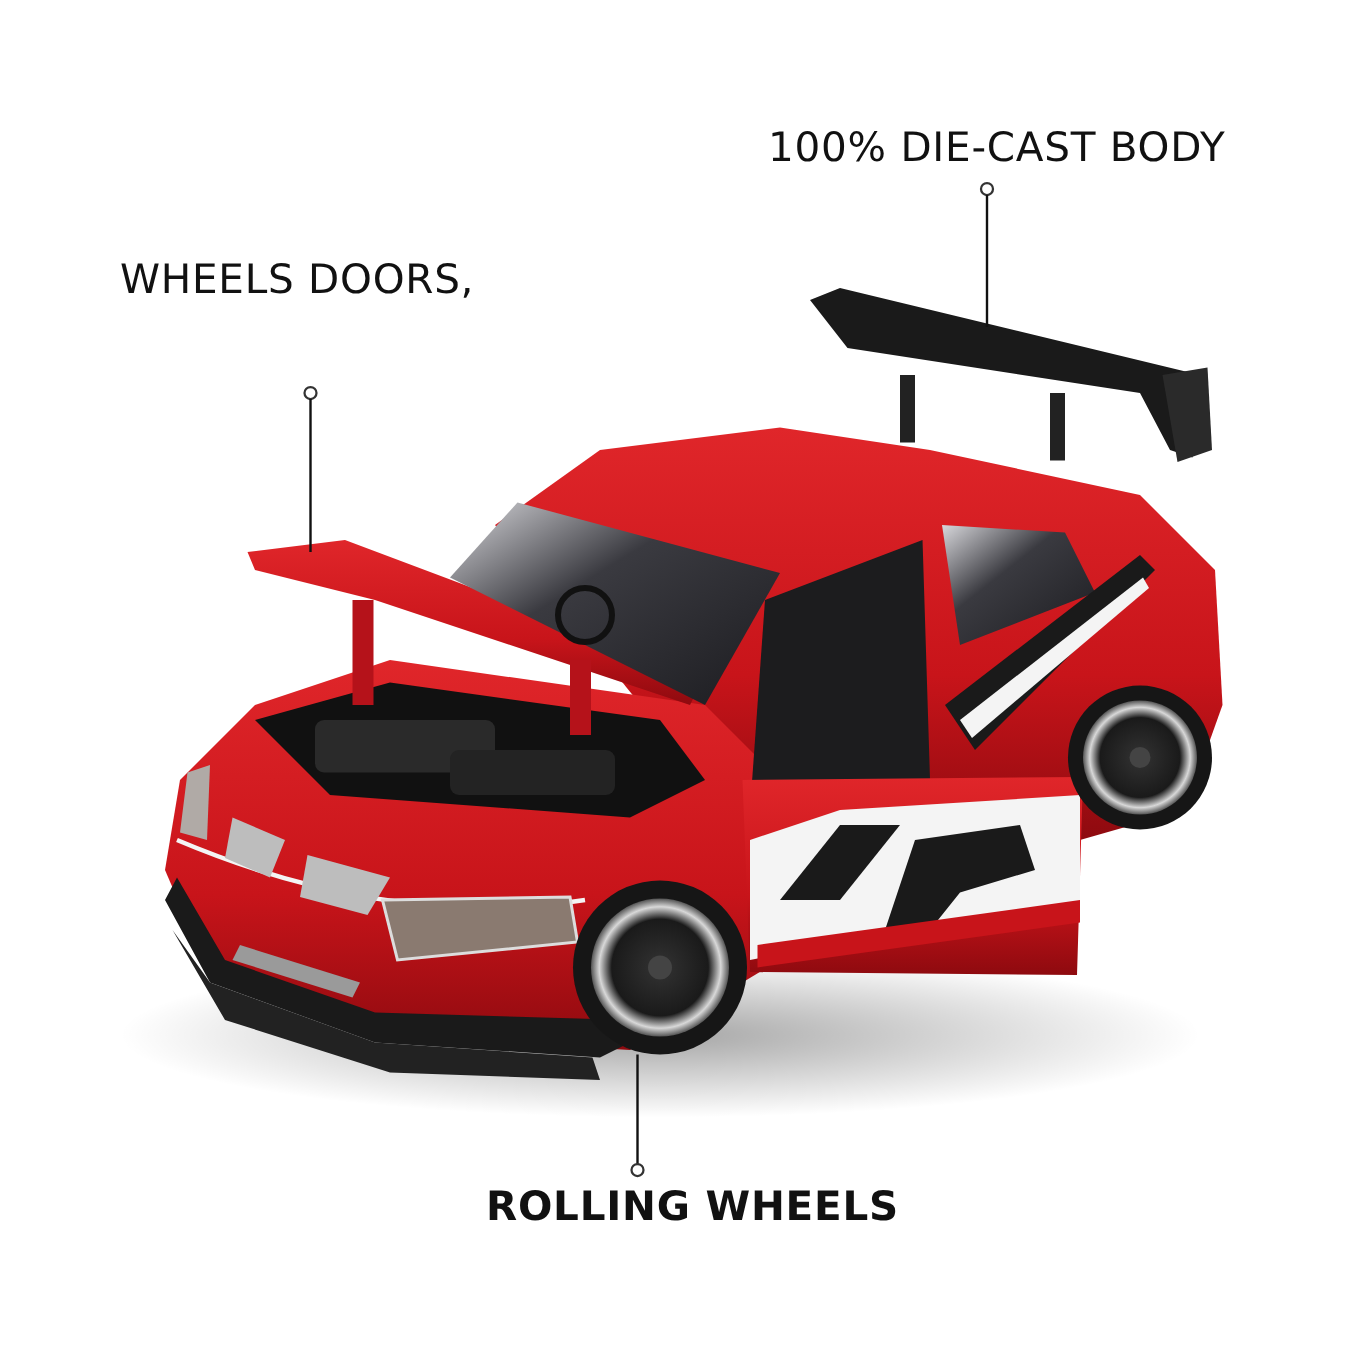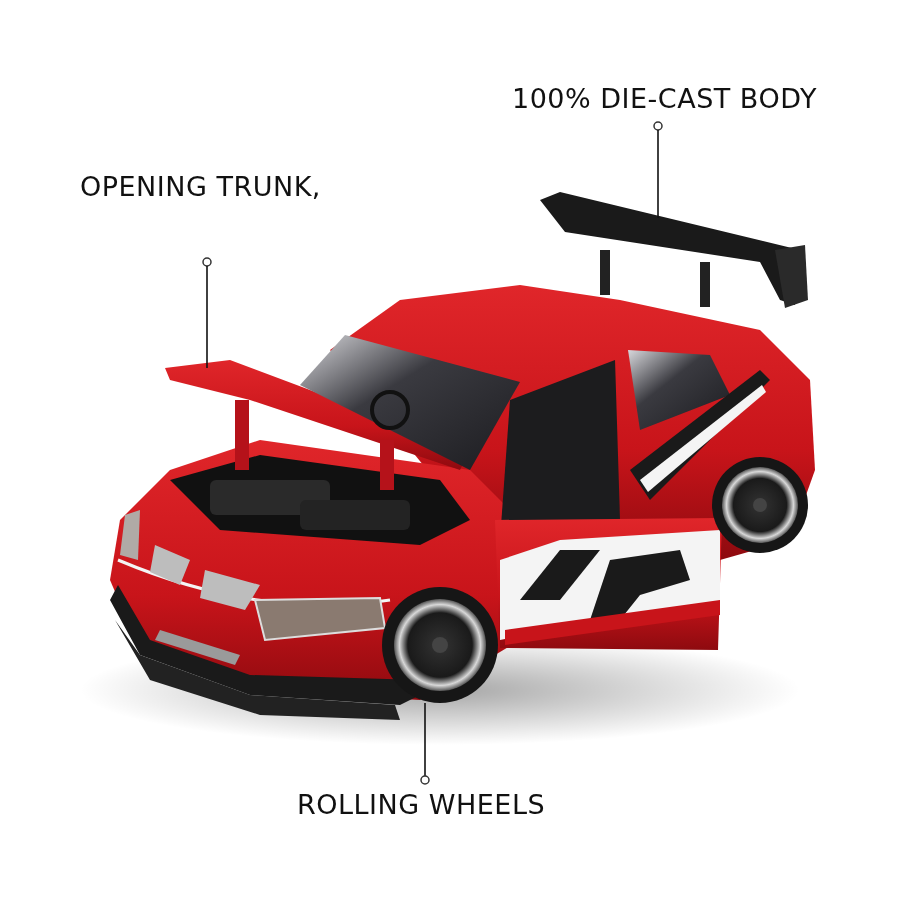--- a/index.html
+++ b/index.html
@@ -5,21 +5,21 @@
   html, body { margin: 0; padding: 0; background: #ffffff; }
   body { width: 900px; height: 900px; position: relative; overflow: hidden;
          font-family: "DejaVu Sans", "Liberation Sans", sans-serif; }
   .stage { position: absolute; left: 0; top: 0; width: 772px; height: 900px; }
   .callout-label {
     position: absolute; color: #111111; font-size: 27px; letter-spacing: 0.5px;
     font-weight: normal; line-height: 42px; text-align: center; white-space: nowrap;
   }
   .label-body { left: 512px; top: 78px; }
   .label-doors { left: 80px; top: 166px; }
-  .label-wheels { left: 297px; top: 784px; }
+  .label-wheels { left: 324px; top: 784px; font-weight: bold; }
   svg.car { position: absolute; left: 0; top: 0; }
 </style>
 </head>
 <body>
 
 <div class="stage">
 
   <svg class="car" width="900" height="900" viewBox="0 0 900 900">
     <defs>
       <radialGradient id="shadow" cx="50%" cy="50%" r="50%">
@@ -125,20 +125,20 @@
       <line x1="425" y1="703" x2="425" y2="776" stroke="#111" stroke-width="1.6"></line>
       <circle cx="425" cy="780" r="4" fill="#fff" stroke="#333" stroke-width="1.5"></circle>
     </g>
   </svg>
 
   <div class="callout-label label-body">
     <span>100% DIE-CAST BODY</span>
   </div>
 
   <div class="callout-label label-doors">
-    <div>OPENING TRUNK,</div>
+    <div>WHEELS DOORS,</div>
   </div>
 
   <div class="callout-label label-wheels">
     <span>ROLLING WHEELS</span>
   </div>
 
 </div>
 
 </body></html>

